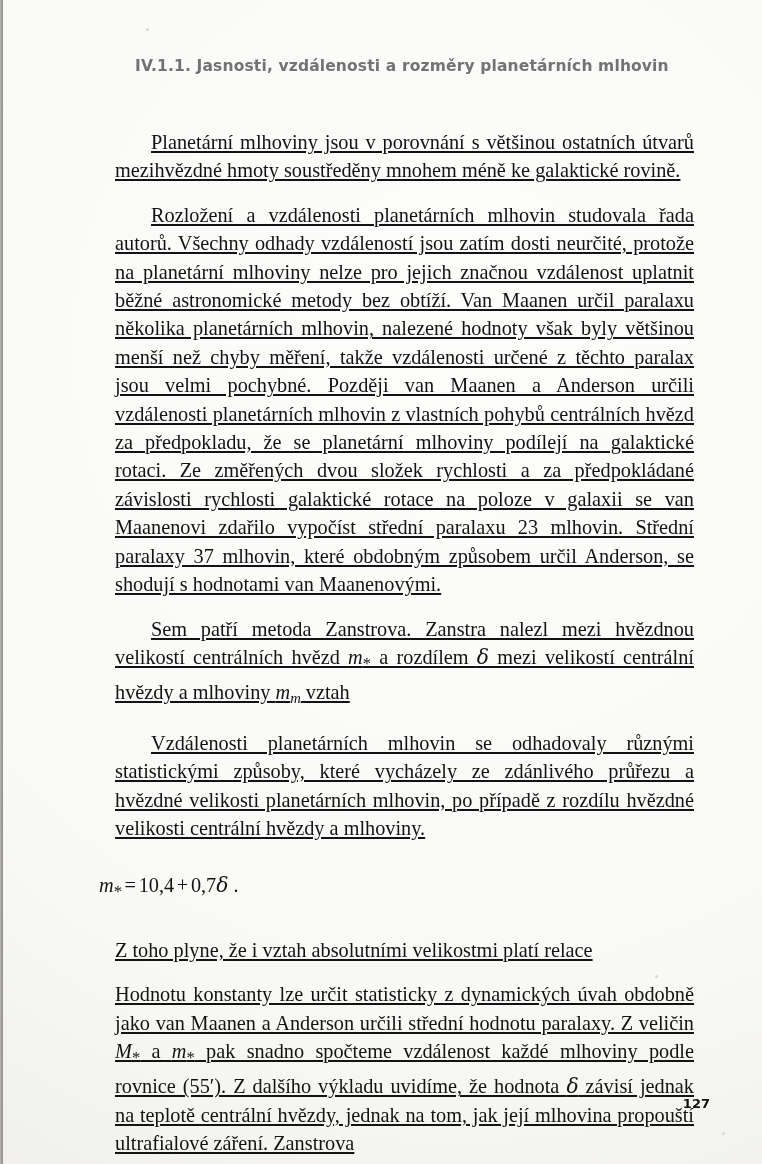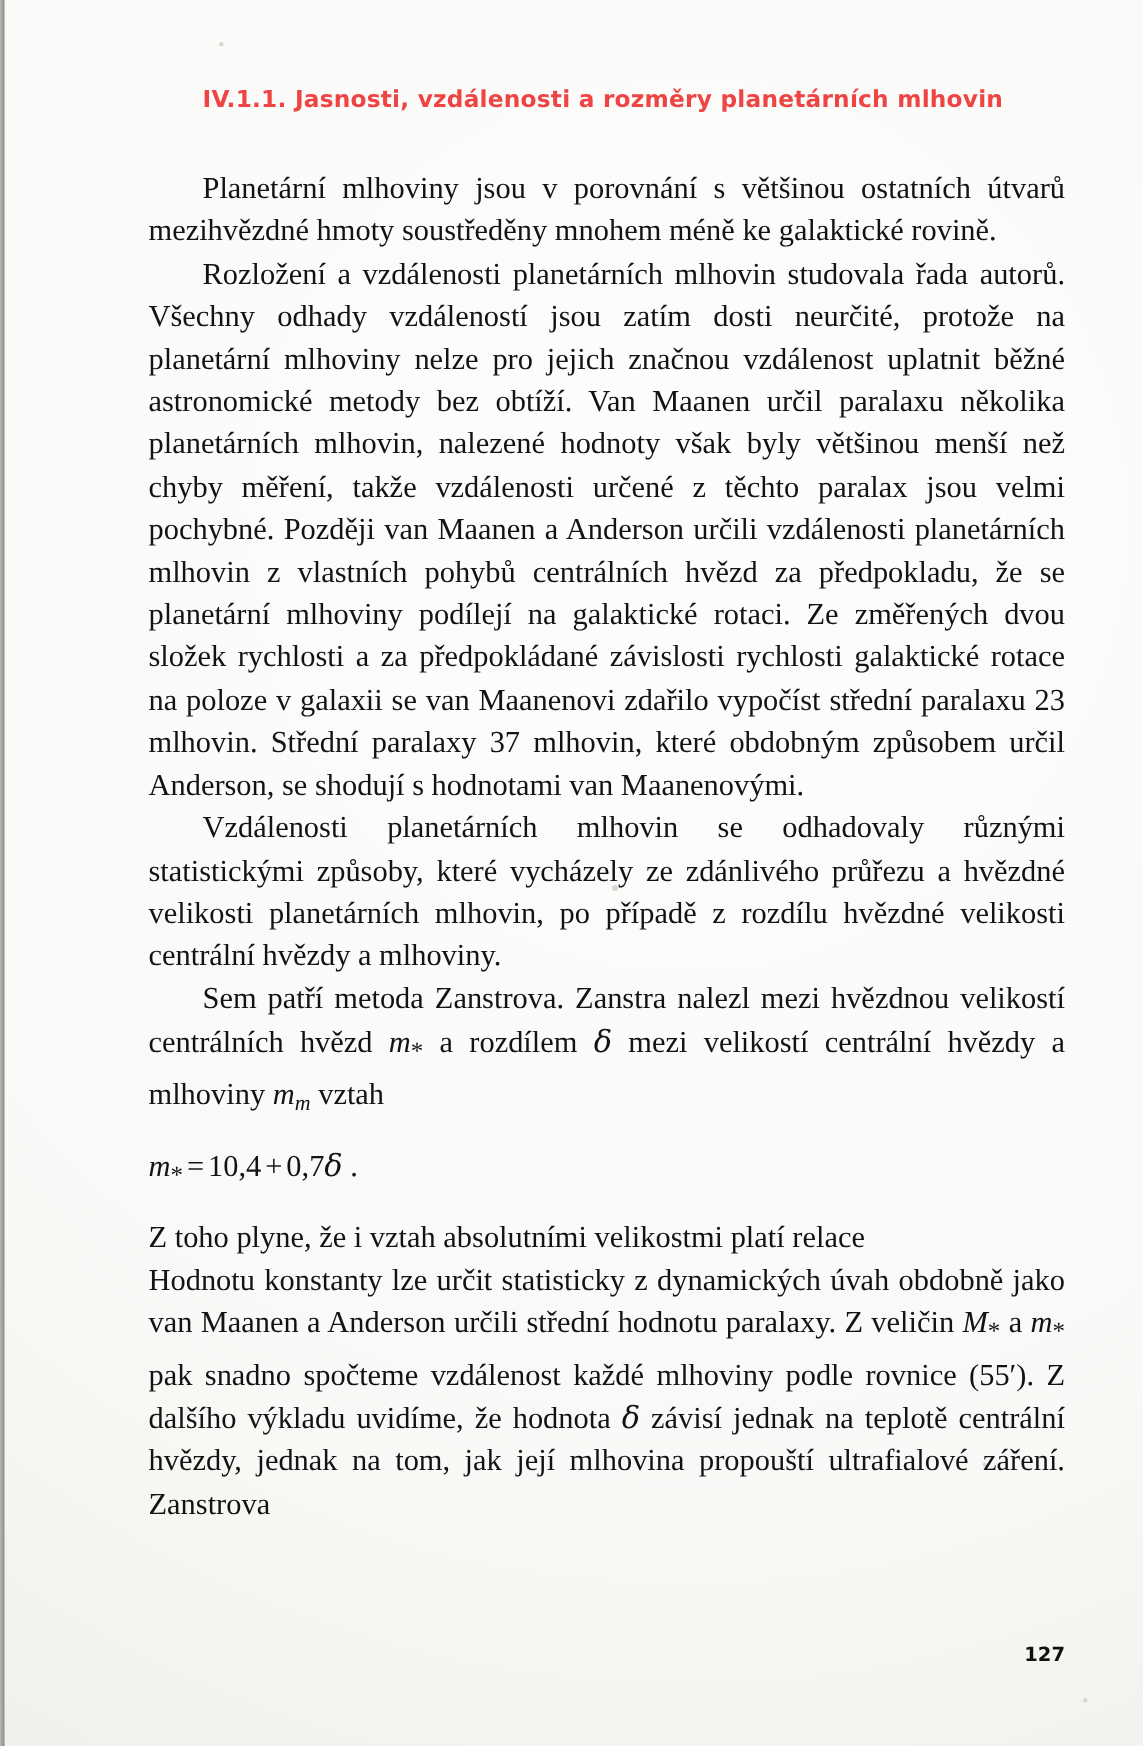--- a/index.html
+++ b/index.html
@@ -66,39 +66,40 @@
   h1#heading {
     margin: 0;
     padding: 0;
     position: absolute;
     top: 57px;
     left: 36px;
     font-family: "DejaVu Sans", "Liberation Sans", sans-serif;
     font-size: 15.5px;
     font-weight: bold;
     letter-spacing: 0.15px;
-    color: #ef4444;
+    color: #737373;
     white-space: nowrap;
   }
 
   #body-text {
     position: absolute;
     top: 112px;
     left: 0;
     width: 611px;
     color: #131313;
     font-size: 20.3px;
     line-height: 28.4px;
   }
 
   p.para {
-    margin: 0;
+    margin: 16px;
     text-align: justify;
     text-indent: 36px;
     hyphens: manual;
+    text-decoration: underline;
   }
   p.para.noindent {
     text-indent: 0;
   }
 
   .eq {
     margin: 0;
     font-size: 20.3px;
     line-height: 28.4px;
     white-space: nowrap;
@@ -162,23 +163,23 @@
   <div id="content">
 
     <h1 id="heading">IV.1.1.  Jasnosti, vzdálenosti a rozměry planetárních mlhovin</h1>
 
     <div id="body-text">
 
       <p class="para">Planetární mlhoviny jsou v porovnání s většinou ostatních útvarů mezihvězdné hmoty soustředěny mnohem méně ke galaktické rovině.</p>
 
       <p class="para">Rozložení a vzdálenosti planetárních mlhovin studovala řada autorů. Všechny odhady vzdáleností jsou zatím dosti neurčité, protože na planetární mlhoviny nelze pro jejich značnou vzdálenost uplatnit běžné astronomické metody bez obtíží. Van Maanen určil paralaxu několika planetárních mlhovin, nalezené hodnoty však byly většinou menší než chyby měření, takže vzdálenosti určené z těchto paralax jsou velmi pochybné. Později van Maanen a Anderson určili vzdálenosti planetárních mlhovin z vlastních pohybů centrálních hvězd za předpokladu, že se planetární mlhoviny podílejí na galaktické rotaci. Ze změřených dvou složek rychlosti a za předpokládané závislosti rychlosti galaktické rotace na poloze v galaxii se van Maanenovi zdařilo vypočíst střední paralaxu 23 mlhovin. Střední paralaxy 37 mlhovin, které obdobným způsobem určil Anderson, se shodují s hodnotami van Maanenovými.</p>
 
+      <p class="para"><span>Sem patří metoda Zanstrova. Zanstra nalezl mezi hvězdnou velikostí centrálních hvězd </span><span class="mi">m</span><span class="sub-star">*</span><span> a rozdílem </span><span class="greek">δ</span><span> mezi velikostí centrální hvězdy a mlhoviny </span><span class="mi">m</span><span class="sub">m</span><span> vztah</span></p>
+
       <p class="para">Vzdálenosti planetárních mlhovin se odhadovaly různými statistickými způsoby, které vycházely ze zdánlivého průřezu a hvězdné velikosti planetárních mlhovin, po případě z rozdílu hvězdné velikosti centrální hvězdy a mlhoviny.</p>
-
-      <p class="para"><span>Sem patří metoda Zanstrova. Zanstra nalezl mezi hvězdnou velikostí centrálních hvězd </span><span class="mi">m</span><span class="sub-star">*</span><span> a rozdílem </span><span class="greek">δ</span><span> mezi velikostí centrální hvězdy a mlhoviny </span><span class="mi">m</span><span class="sub">m</span><span> vztah</span></p>
 
       <p class="eq eq-1"><span class="mi">m</span><span class="sub-star">*</span><span class="op">=</span><span>10,4</span><span class="op">+</span><span>0,7</span><span class="greek">δ</span>&nbsp;<span>.</span></p>
 
       <p class="para noindent">Z toho plyne, že i vztah absolutními velikostmi platí relace</p>
 
 
       <p class="para noindent"><span>Hodnotu konstanty lze určit statisticky z dynamických úvah obdobně jako van Maanen a Anderson určili střední hodnotu paralaxy. Z veličin </span><span class="mi">M</span><span class="sub-star">*</span><span> a </span><span class="mi">m</span><span class="sub-star">*</span><span> pak snadno spočteme vzdálenost každé mlhoviny podle rovnice (55′). Z dalšího výkladu uvidíme, že hodnota </span><span class="greek">δ</span><span> závisí jednak na teplotě centrální hvězdy, jednak na tom, jak její mlhovina propouští ultrafialové záření. Zanstrova</span></p>
 
     </div>
 

